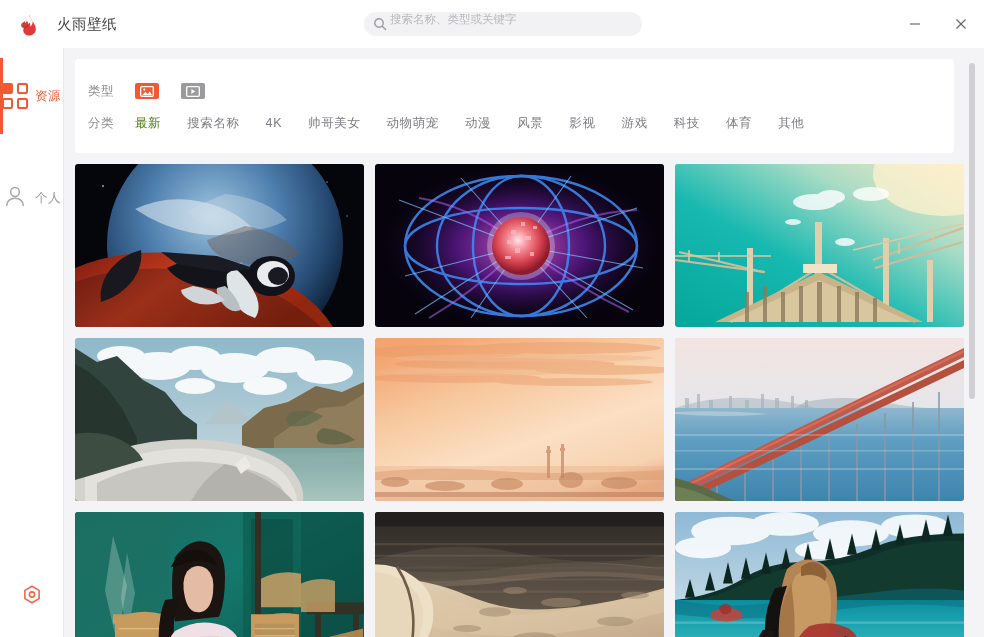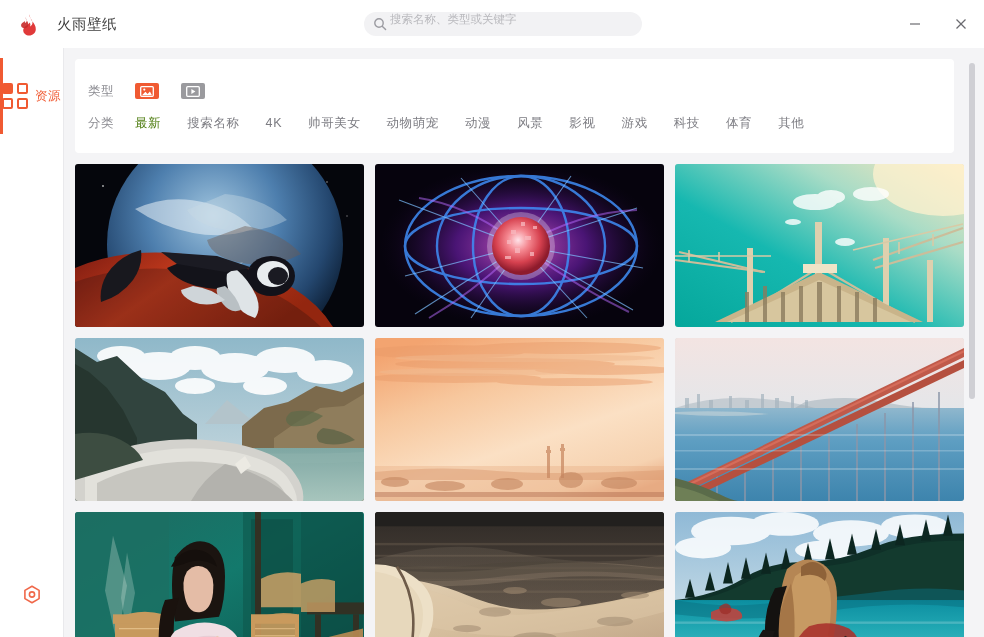--- a/index.html
+++ b/index.html
@@ -311,20 +311,29 @@
           <i class="fill"></i>
             <i class="out"></i>
             <i class="out"></i>
             <i class="out"></i>
         </span>
         <span class="nav-label">资源</span>
       </div>
 
       <div class="nav-gap"></div>
 
+      <div class="nav-item">
+        <span>
+          <svg width="26" height="26" viewBox="0 0 26 26">
+            <circle cx="13" cy="9" r="4.4" fill="none" stroke="#a6a6ac" stroke-width="1.5"></circle>
+            <path d="M4.8 22.5c0-4.6 3.7-7.2 8.2-7.2s8.2 2.6 8.2 7.2" fill="none" stroke="#a6a6ac" stroke-width="1.5" stroke-linecap="round"></path>
+          </svg>
+        </span>
+        <span class="nav-label">个人</span>
+      </div>
 
       <div class="settings-btn">
         <svg width="26" height="26" viewBox="0 0 26 26">
           <path d="M13 3.3l7.1 4.1v8.2L13 19.7l-7.1-4.1V7.4z" fill="none" stroke="#f0684a" stroke-width="1.6" stroke-linejoin="round"></path>
           <circle cx="13" cy="11.5" r="2.6" fill="none" stroke="#f0684a" stroke-width="1.6"></circle>
         </svg>
       </div>
     </div>
 
     <div class="content">

